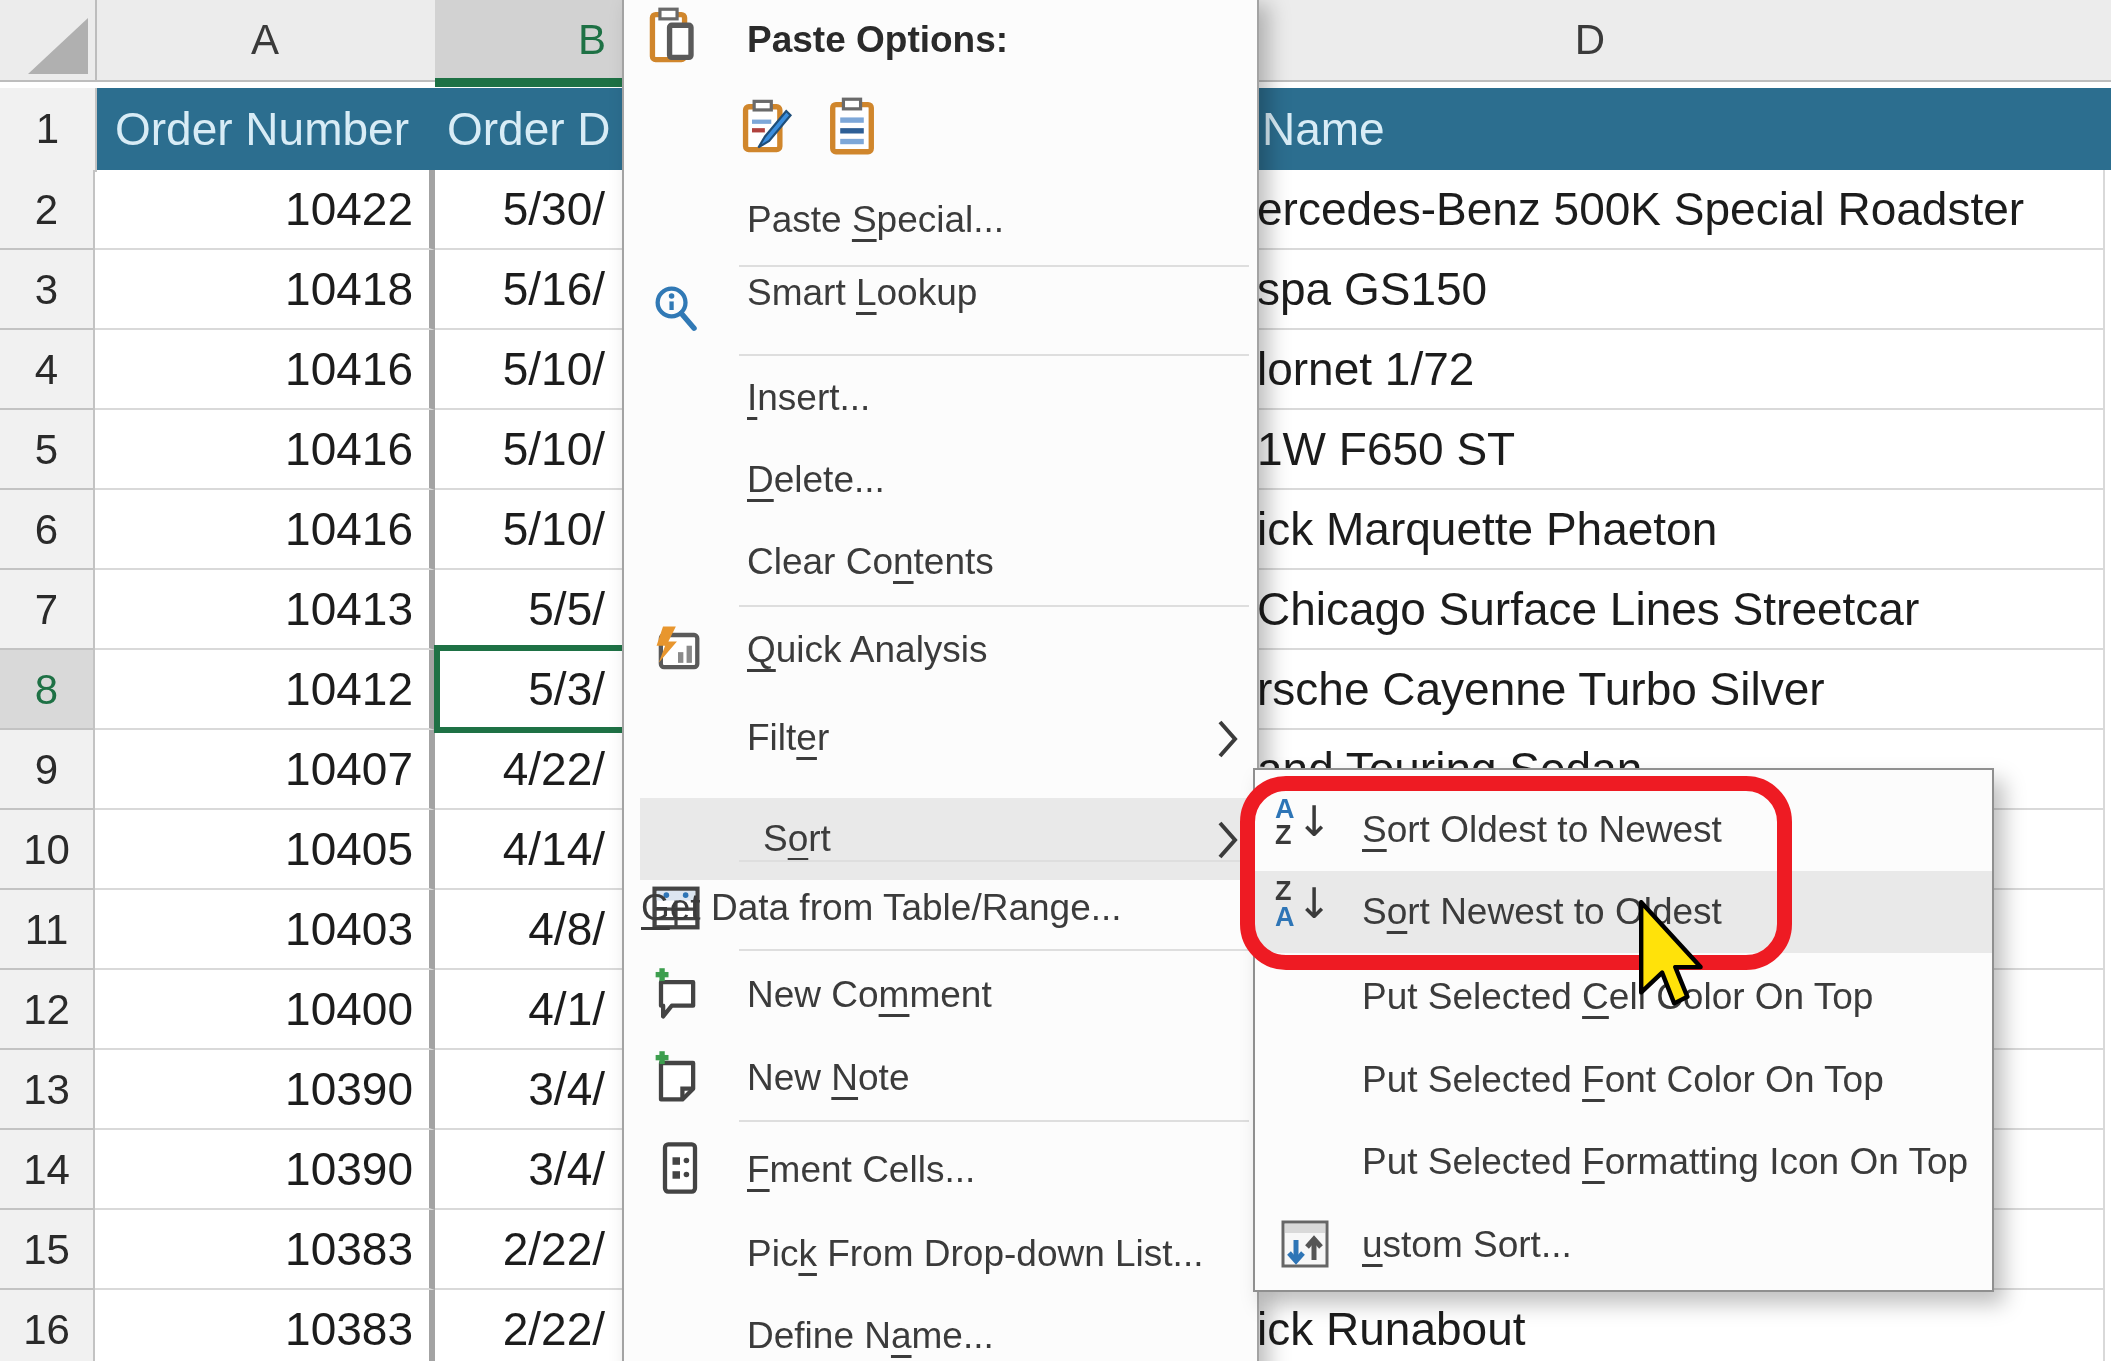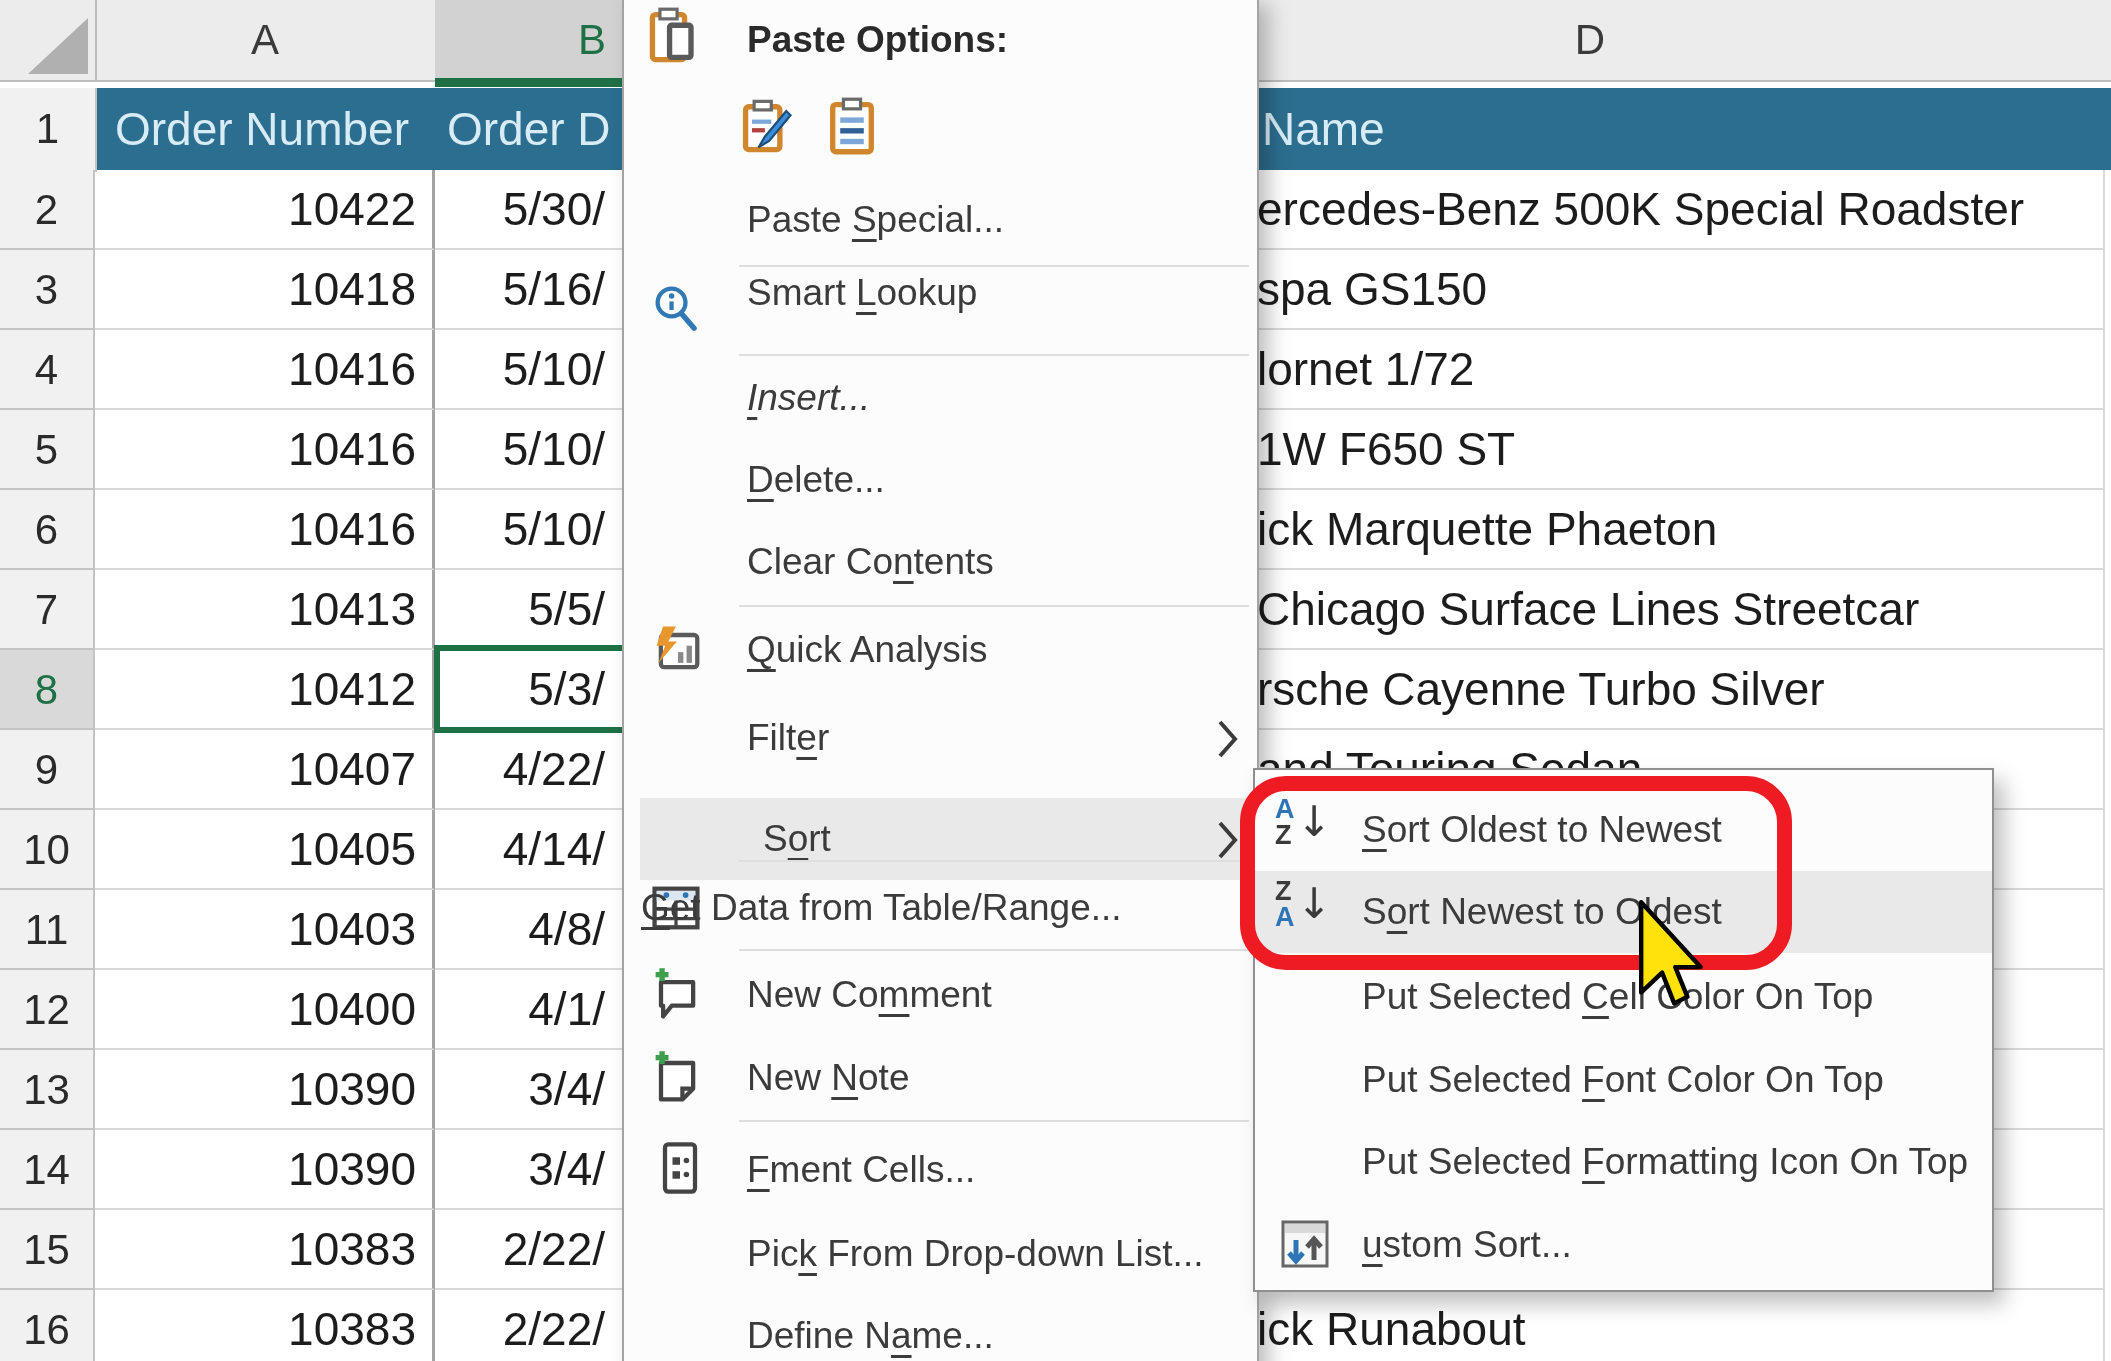--- a/index.html
+++ b/index.html
@@ -13,21 +13,21 @@
   .gutter-top{position:absolute;left:0;top:0;width:95px;height:80px;background:#ececec;border-right:2px solid #bdbdbd;}
   .hdr-band{position:absolute;left:95px;top:88px;width:2016px;height:82px;background:#2c6e8f;overflow:hidden;}
   .hdr-text{position:absolute;top:0;height:82px;line-height:82px;font-size:46px;color:#d8ecf6;white-space:nowrap;}
   .gutter1{position:absolute;left:0;top:88px;width:95px;height:82px;background:#f1f1f1;border-right:2px solid #c3c3c3;border-bottom:2px solid #c3c3c3;
            line-height:82px;font-size:42px;text-align:center;color:#2a2a2a;}
   .row{position:absolute;left:0;width:2111px;height:80px;}
   .gcell{position:absolute;left:0;top:0;width:95px;height:80px;background:#f1f1f1;border-right:2px solid #c3c3c3;border-bottom:2px solid #c3c3c3;
          line-height:80px;font-size:42px;text-align:center;color:#2a2a2a;box-sizing:border-box;}
   .gcell.sel{background:#d9d9d9;color:#1e7145;}
   .cell{position:absolute;top:0;height:80px;line-height:78px;font-size:46px;white-space:nowrap;box-sizing:border-box;}
-  .cell.a{left:95px;width:340px;border-right:3px solid #a3a3a3;border-bottom:2px solid #d9d9d9;text-align:right;padding-right:16px;}
+  .cell.a{left:95px;width:340px;border-right:6px solid #a3a3a3;border-bottom:2px solid #d9d9d9;text-align:right;padding-right:16px;}
   .cell.b{left:435px;width:188px;border-bottom:2px solid #d9d9d9;text-align:right;padding-right:18px;overflow:hidden;}
   .cell.d{left:1075px;width:1030px;border-right:2px solid #d9d9d9;border-bottom:2px solid #d9d9d9;text-align:left;padding-left:182px;overflow:hidden;}
   .sel-border{position:absolute;left:434px;top:645px;width:196px;height:88px;border:6px solid #1e7145;box-sizing:border-box;z-index:5;}
   
   .menu{position:absolute;background:#fcfcfc;border:2px solid #a3a3a3;box-shadow:10px 12px 20px rgba(0,0,0,.25);z-index:10;}
   #ctxmenu{left:622px;top:-8px;width:633px;height:1398px;border-top:none;}
   #sortmenu{left:1253px;top:768px;width:737px;height:520px;z-index:20;border-color:#8f8f8f;}
   .mi{position:absolute;left:0;right:0;height:82px;line-height:82px;font-size:37px;color:#3b3b3b;padding-left:123px;white-space:nowrap;}
   .mi.hl{background:#e9e9e9;}
   #sortmenu .mi{padding-left:107px;}
@@ -202,21 +202,21 @@
       <circle cx="22" cy="21" r="13" fill="none" stroke="#3179b5" stroke-width="4"></circle>
       <line x1="31" y1="31" x2="43" y2="45" stroke="#3179b5" stroke-width="5" stroke-linecap="round"></line>
       <circle cx="22" cy="15" r="2.6" fill="#3179b5"></circle>
       <line x1="22" y1="20" x2="22" y2="28" stroke="#3179b5" stroke-width="4"></line>
     </svg>
     <div class="mi" style="top:260px;">
       <span>Smart </span><span class="k">L</span><span>ookup</span>
     </div>
     <div class="sep" style="top:362px;"></div>
 
-    <div class="mi" style="top:365px;font-style:italic;">
+    <div class="mi" style="top:365px;">
       <span class="k">I</span><span>nsert...</span>
     </div>
     <div class="mi" style="top:447px;">
       <span class="k">D</span><span>elete...</span>
     </div>
     <div class="mi" style="top:529px;">
       <span>Clear Co</span><span class="k">n</span><span>tents</span>
     </div>
     <div class="sep" style="top:613px;"></div>
 

